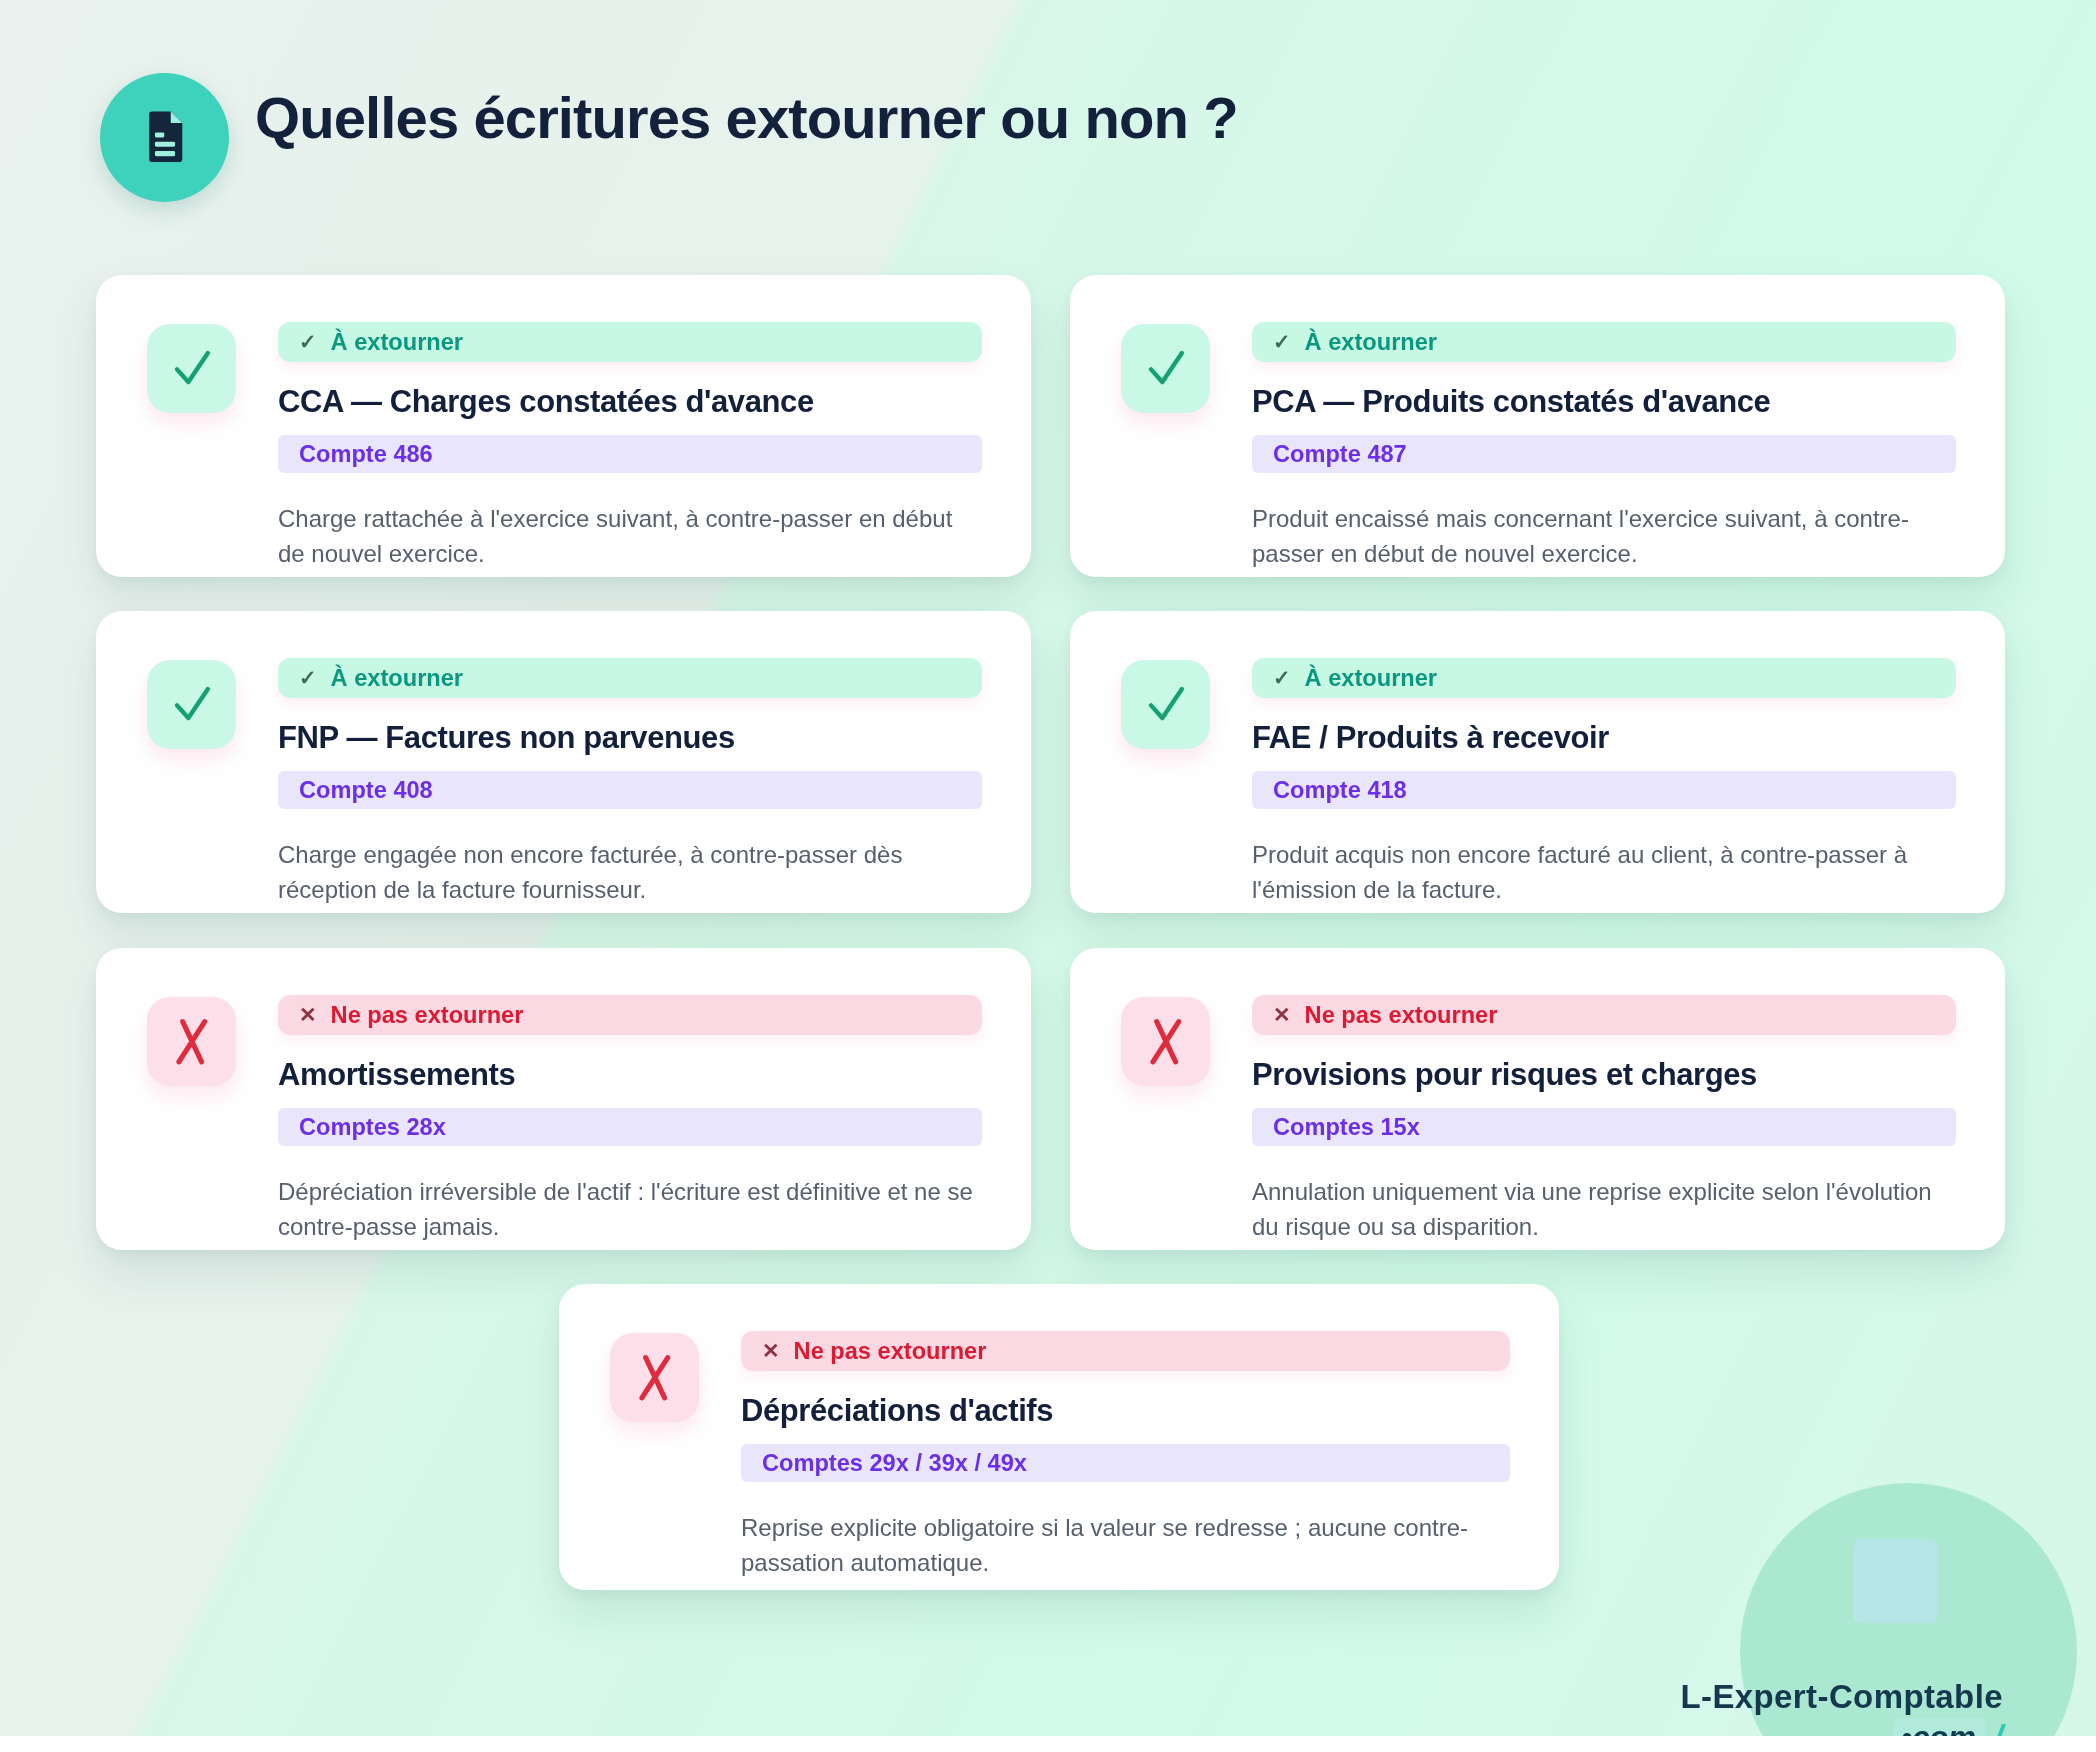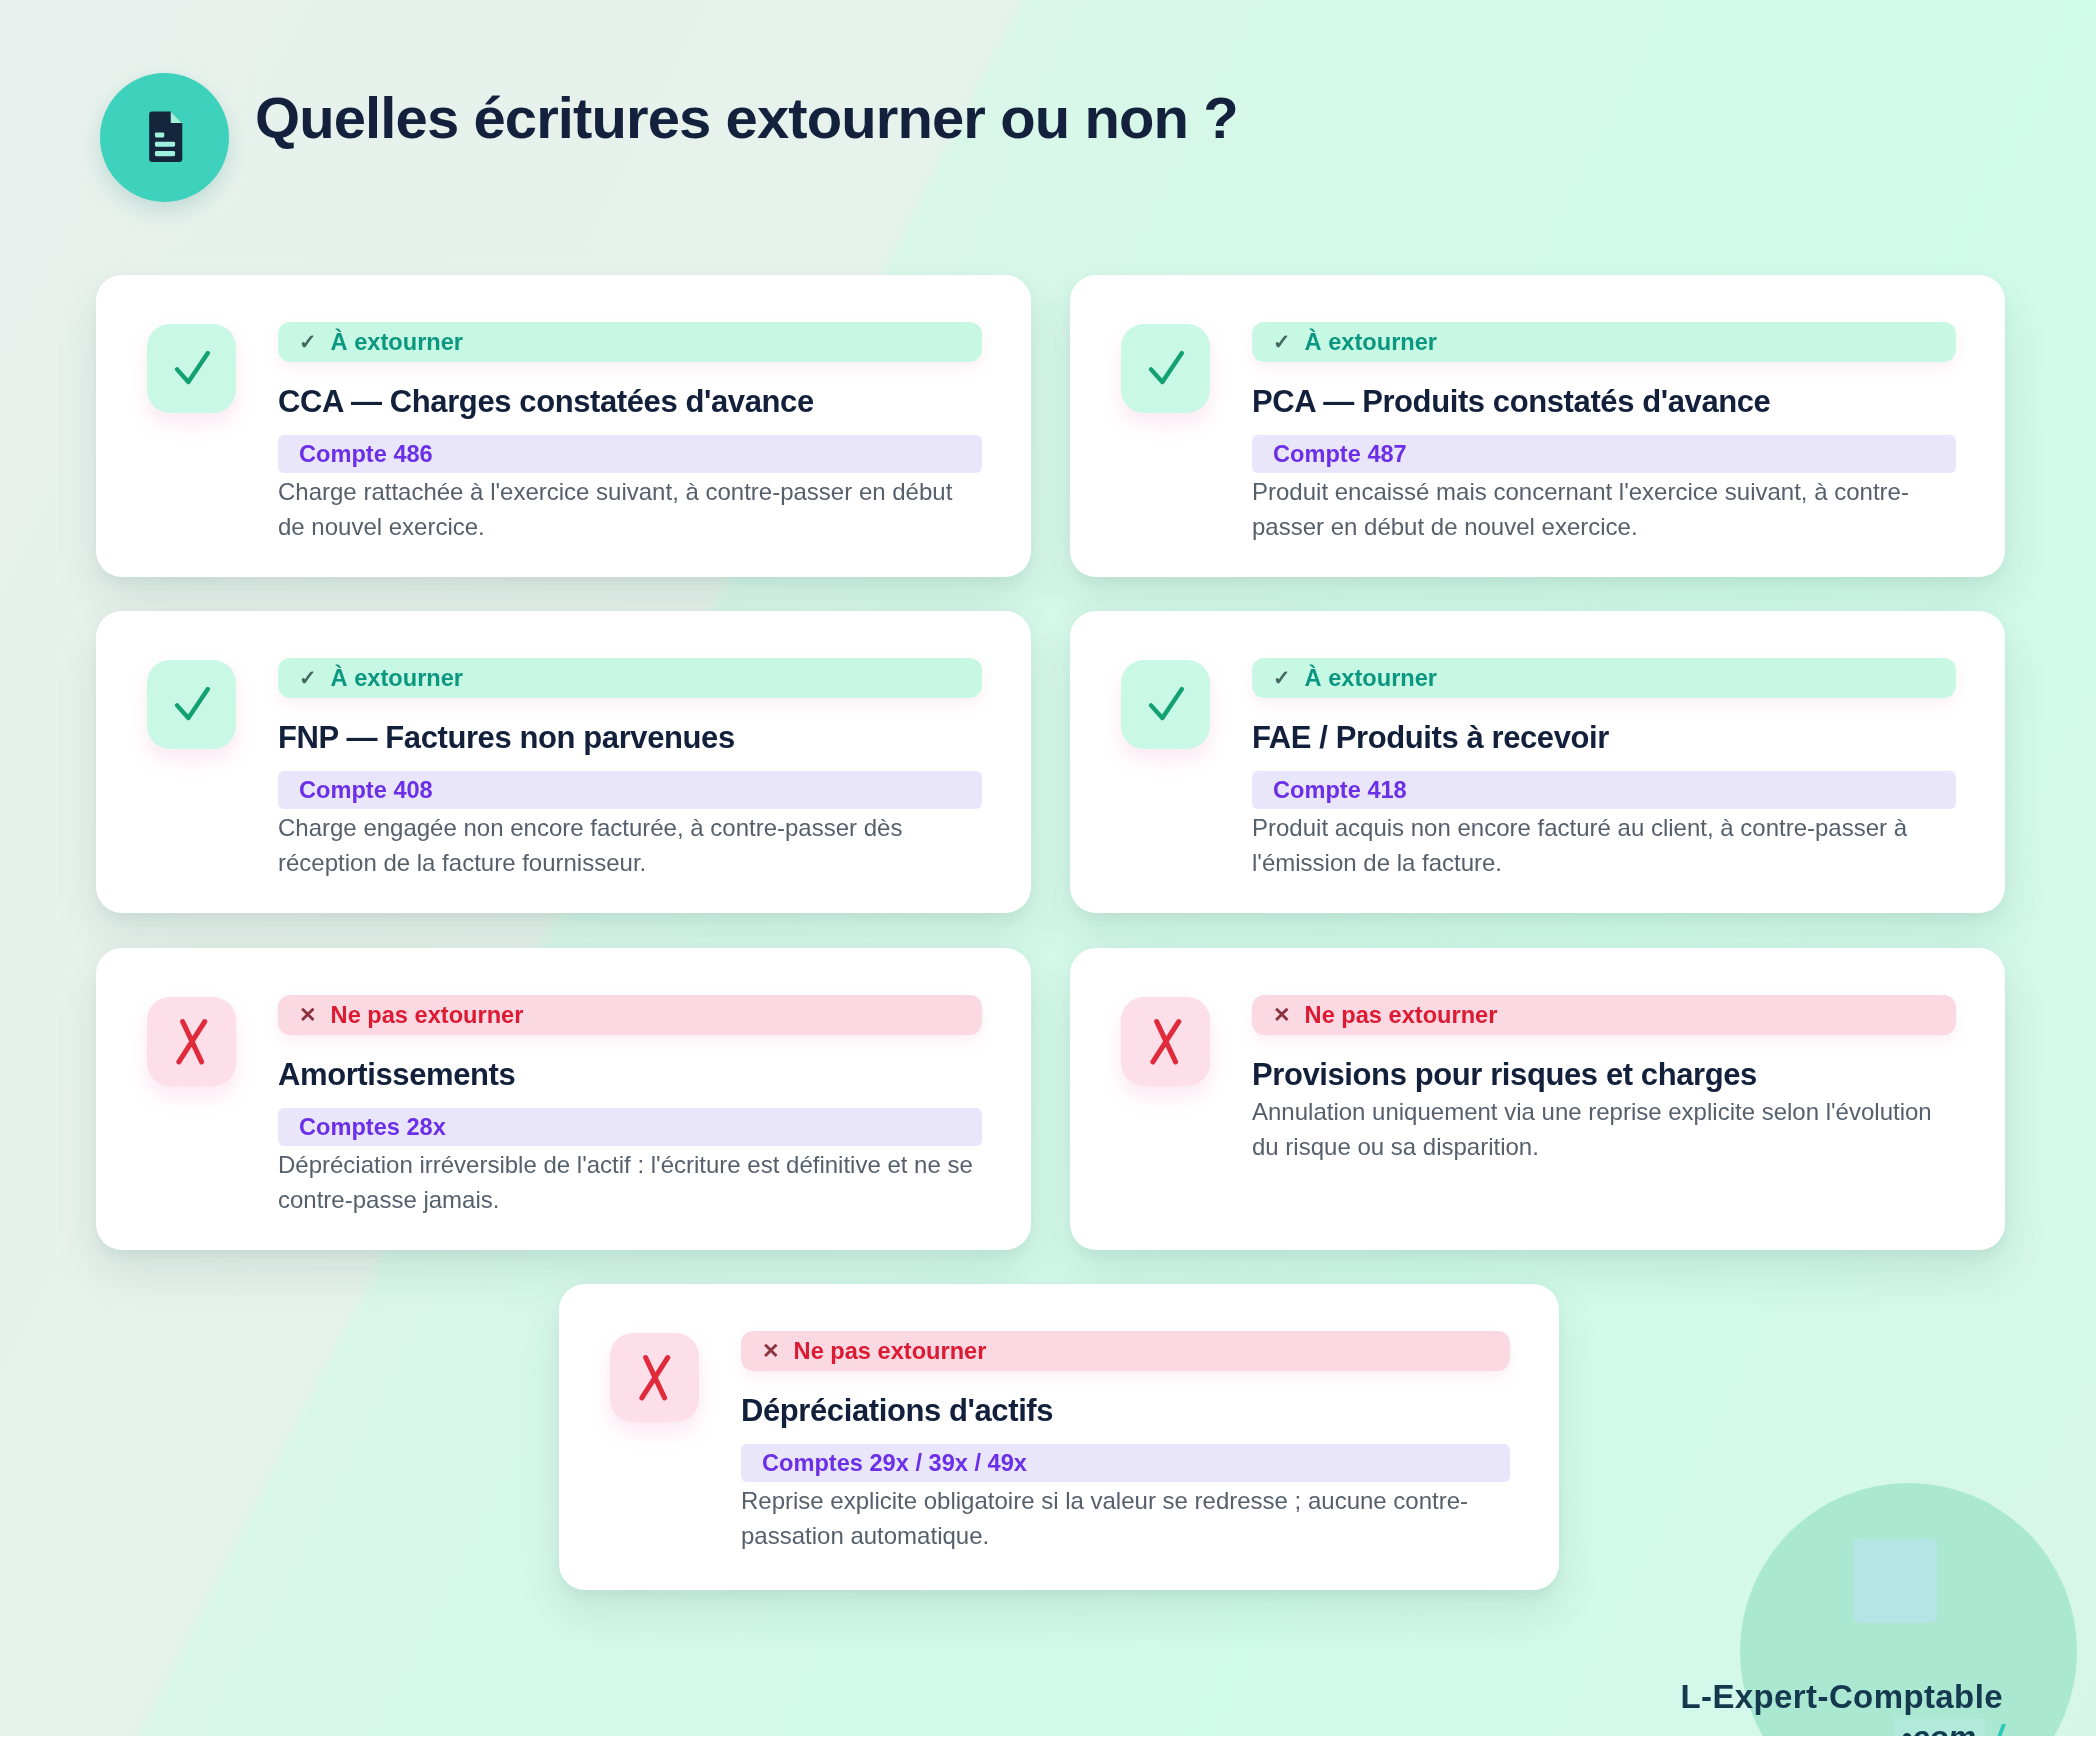--- a/index.html
+++ b/index.html
@@ -87,21 +87,21 @@
   .card-title {
     margin-top: 22px; font-size: 31px; font-weight: bold;
     color: #13203c; letter-spacing: -0.4px; white-space: nowrap;
   }
   .pill {
     margin-top: 15px; height: 38px; border-radius: 6px;
     background: #e9e5fb; display: flex; align-items: center;
     padding: 0 21px; font-size: 23.6px; font-weight: bold; color: #6c2fe8;
   }
   .desc {
-    margin-top: 1px; font-size: 24px; line-height: 35px; color: #56606d;
+    margin-top: 28px; font-size: 24px; line-height: 35px; color: #56606d;
   }
 
   
   .logo {
     position: absolute; right: 93px; top: 1678px;
     text-align: right; z-index: 2;
   }
   .logo-main {
     font-size: 33px; font-weight: bold; color: #14384d; letter-spacing: 0.4px;
     white-space: nowrap;
@@ -243,20 +243,21 @@
           <path d="M36 20 L66 84 M71 20 L30 84" fill="none" stroke="#e02b3c" stroke-width="8" stroke-linecap="round"></path>
         </svg>
       </span>
     </div>
     <div class="content">
       <div class="badge">
         <span class="glyph">✕</span>
         <span>Ne pas extourner</span>
       </div>
       <div class="card-title">Provisions pour risques et charges</div>
+      <div class="pill">Comptes 15x</div>
       <div class="desc">Annulation uniquement via une reprise explicite selon l'évolution du risque ou sa disparition.</div>
     </div>
   </section>
 
   <section class="card no pos7">
     <div class="tile">
       <span>
         <svg width="63" height="63" viewBox="0 0 100 100" aria-hidden="true">
           <path d="M36 20 L66 84 M71 20 L30 84" fill="none" stroke="#e02b3c" stroke-width="8" stroke-linecap="round"></path>
         </svg>

